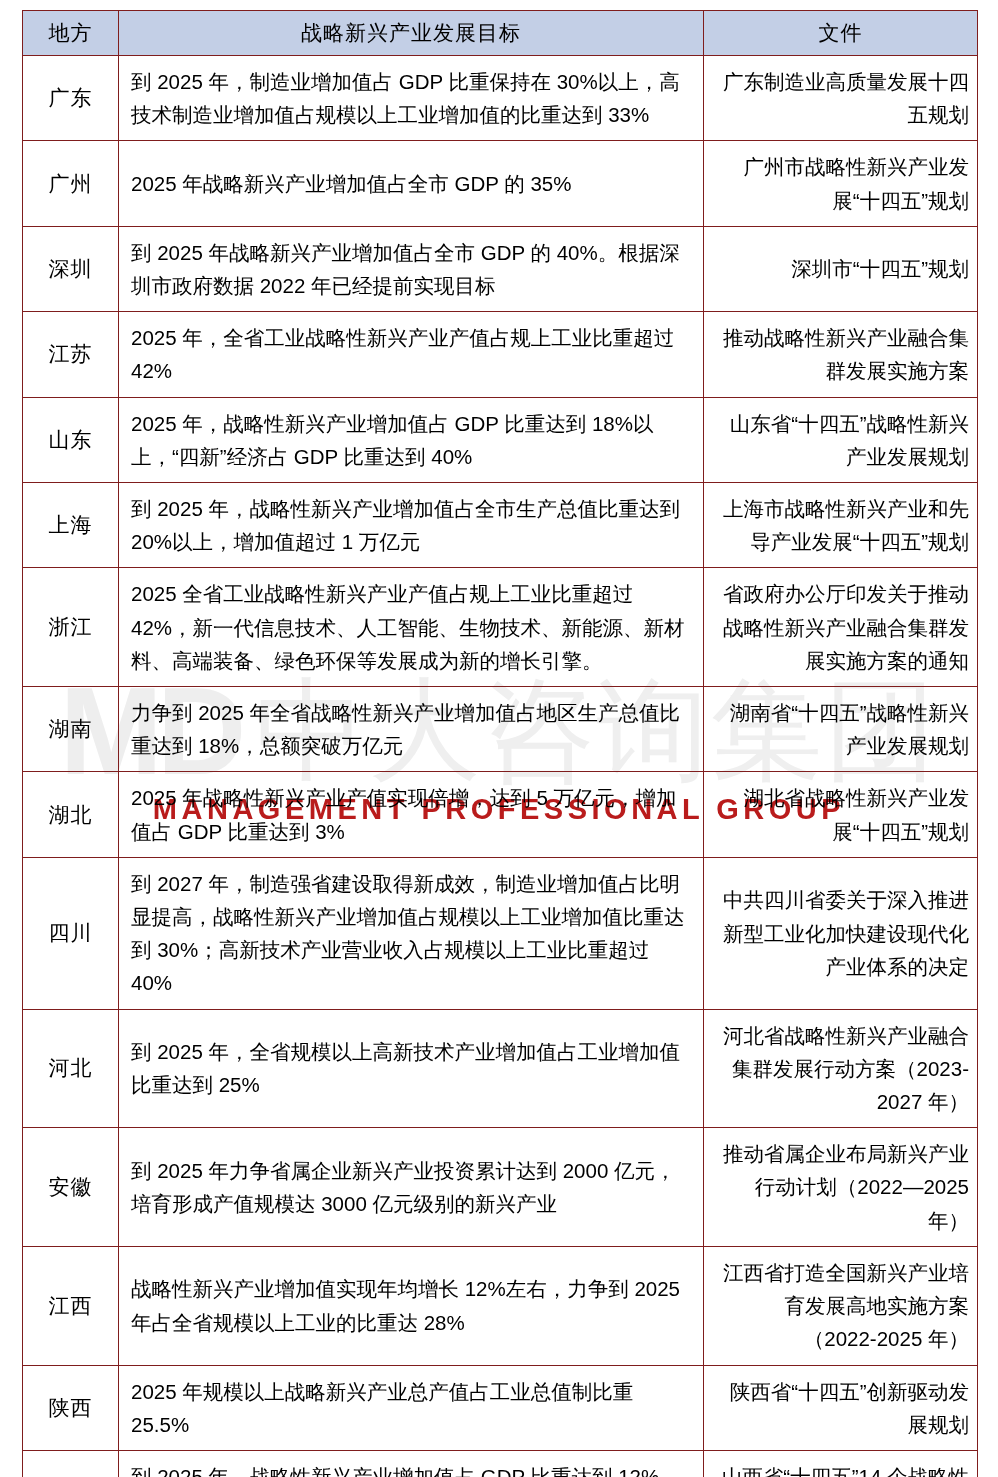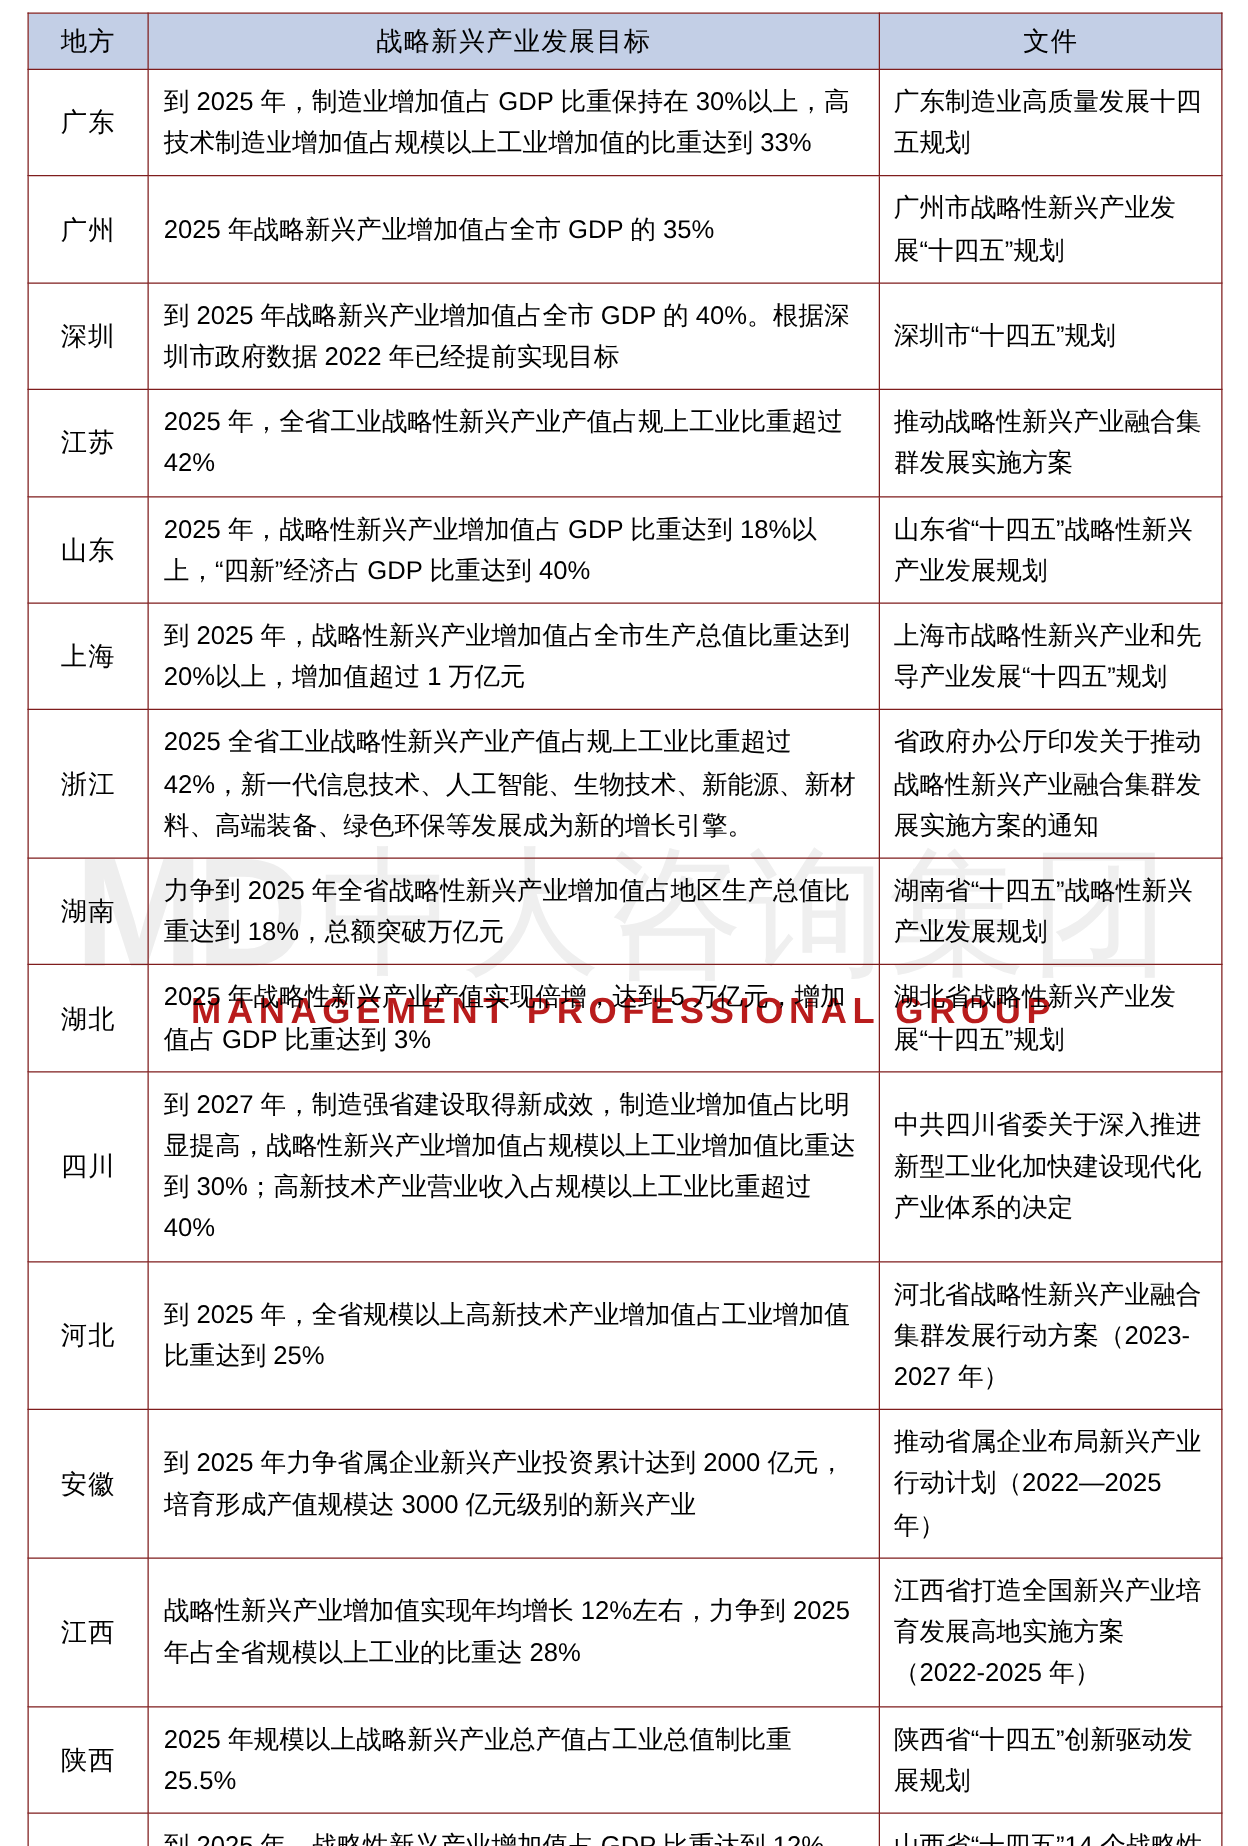--- a/index.html
+++ b/index.html
@@ -102,21 +102,21 @@
   }
   table.policy-table td.target {
     text-align: left;
     font-size: 20.5px;
     line-height: 1.62;
     padding: 9px 10px 9px 12px;
     letter-spacing: 0px;
     margin-top: 20px;
   }
   table.policy-table td.doc {
-    text-align: left;
+    text-align: right;
     font-size: 20.5px;
     line-height: 1.62;
     padding: 9px 8px 9px 11px;
     letter-spacing: 0px;
   }
 </style>
 </head>
 <body>
 
 <div id="watermark">

